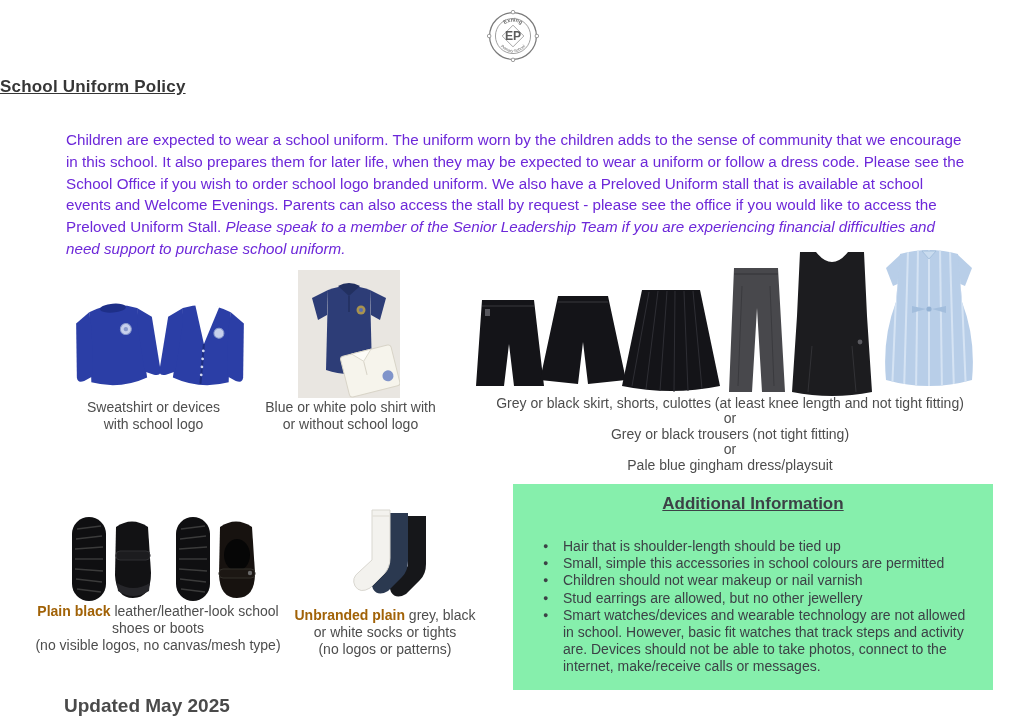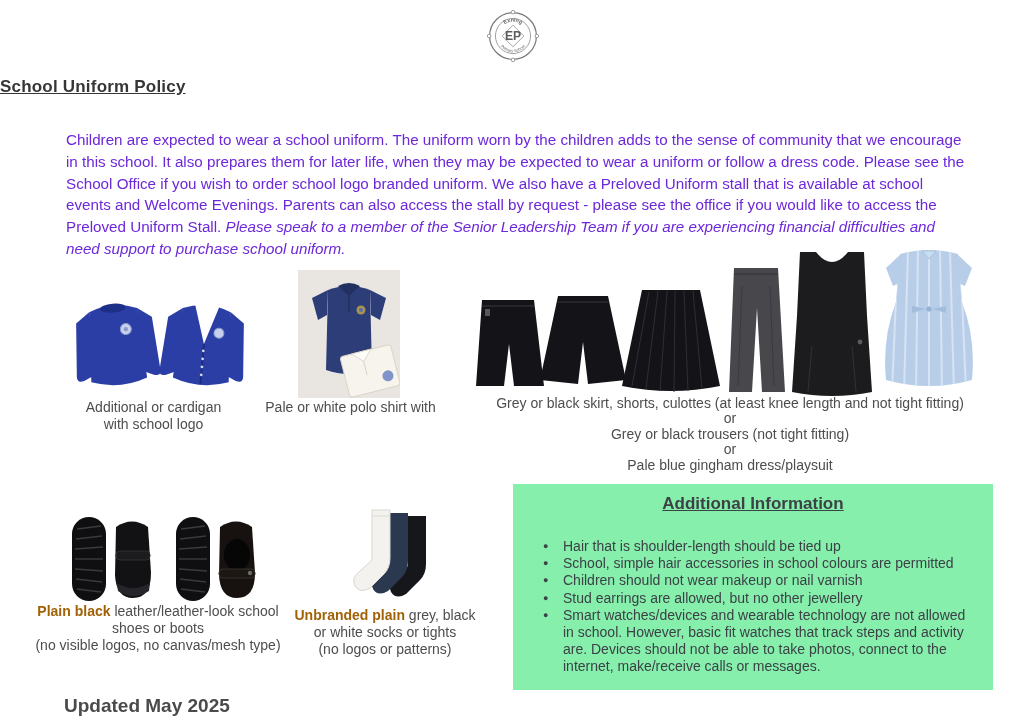--- a/index.html
+++ b/index.html
@@ -104,21 +104,21 @@
         <line x1="50" y1="56" x2="50" y2="96" stroke="#1d2d80" stroke-width="2"></line>
         <circle cx="50" cy="63" r="1.4" fill="#cfd6ef"></circle>
         <circle cx="50" cy="71" r="1.4" fill="#cfd6ef"></circle>
         <circle cx="50" cy="79" r="1.4" fill="#cfd6ef"></circle>
         <circle cx="50" cy="87" r="1.4" fill="#cfd6ef"></circle>
         <circle cx="64" cy="44" r="5" fill="#c7d0ec" stroke="#8898cc" stroke-width="1"></circle>
       </g>
     </svg>
   </figure>
   <figcaption class="cap cap-sweatshirt">
-    <div>Additional or cardigan</div>
+    <div>Sweatshirt or devices</div>
     <div>with school logo</div>
   </figcaption>
 
   <figure class="fig-polo">
     <svg viewBox="0 0 102 128">
       <rect width="102" height="128" fill="#e9e6e1"></rect>
       <g>
         <path d="M30,20 Q51,12 72,20 L74,100 Q51,108 28,100 Z" fill="#2d3d77"></path>
         <path d="M30,20 L14,28 L20,50 L29,45 Z" fill="#2d3d77"></path>
         <path d="M72,20 L88,28 L82,50 L73,45 Z" fill="#2d3d77"></path>
@@ -129,21 +129,22 @@
       </g>
       <g transform="rotate(-14 72 100)">
         <rect x="46" y="80" width="52" height="42" rx="3" fill="#f6f4ec" stroke="#d8d4c8" stroke-width="1"></rect>
         <path d="M58,80 L68,90 L78,80 Z" fill="#fdfcf8" stroke="#d8d4c8" stroke-width="0.8"></path>
         <line x1="68" y1="90" x2="68" y2="104" stroke="#d8d4c8" stroke-width="1"></line>
         <circle cx="88" cy="110" r="5.5" fill="#6b82c4" opacity="0.85"></circle>
       </g>
     </svg>
   </figure>
   <figcaption class="cap cap-polo">
-    <div>Pale or white polo shirt with</div>
+    <div>Blue or white polo shirt with</div>
+    <div>or without school logo</div>
   </figcaption>
 
   <figure class="fig-bottoms">
     <svg viewBox="0 0 512 150">
       <g>
         <path d="M8,54 L60,54 L70,140 L40,140 L35,98 L30,140 L2,140 Z" fill="#141418"></path>
         <line x1="8" y1="60" x2="60" y2="60" stroke="#2c2c31" stroke-width="1.5"></line>
         <rect x="11" y="63" width="5" height="7" fill="#56565c"></rect>
       </g>
       <g>
@@ -273,21 +274,21 @@
 
   <div class="infobox">
     <div class="infobox-title">Additional Information</div>
     <ul class="infobox-list">
       <li>
           <span class="dot">●</span>
           <span class="btxt">Hair that is shoulder-length should be tied up</span>
         </li>
       <li>
           <span class="dot">●</span>
-          <span class="btxt">School, simple hair accessories in school colours are permitted</span>
+          <span class="btxt">Small, simple this accessories in school colours are permitted</span>
         </li>
       <li>
           <span class="dot">●</span>
           <span class="btxt">Children should not wear makeup or nail varnish</span>
         </li>
       <li>
           <span class="dot">●</span>
           <span class="btxt">Stud earrings are allowed, but no other jewellery</span>
         </li>
       <li>

